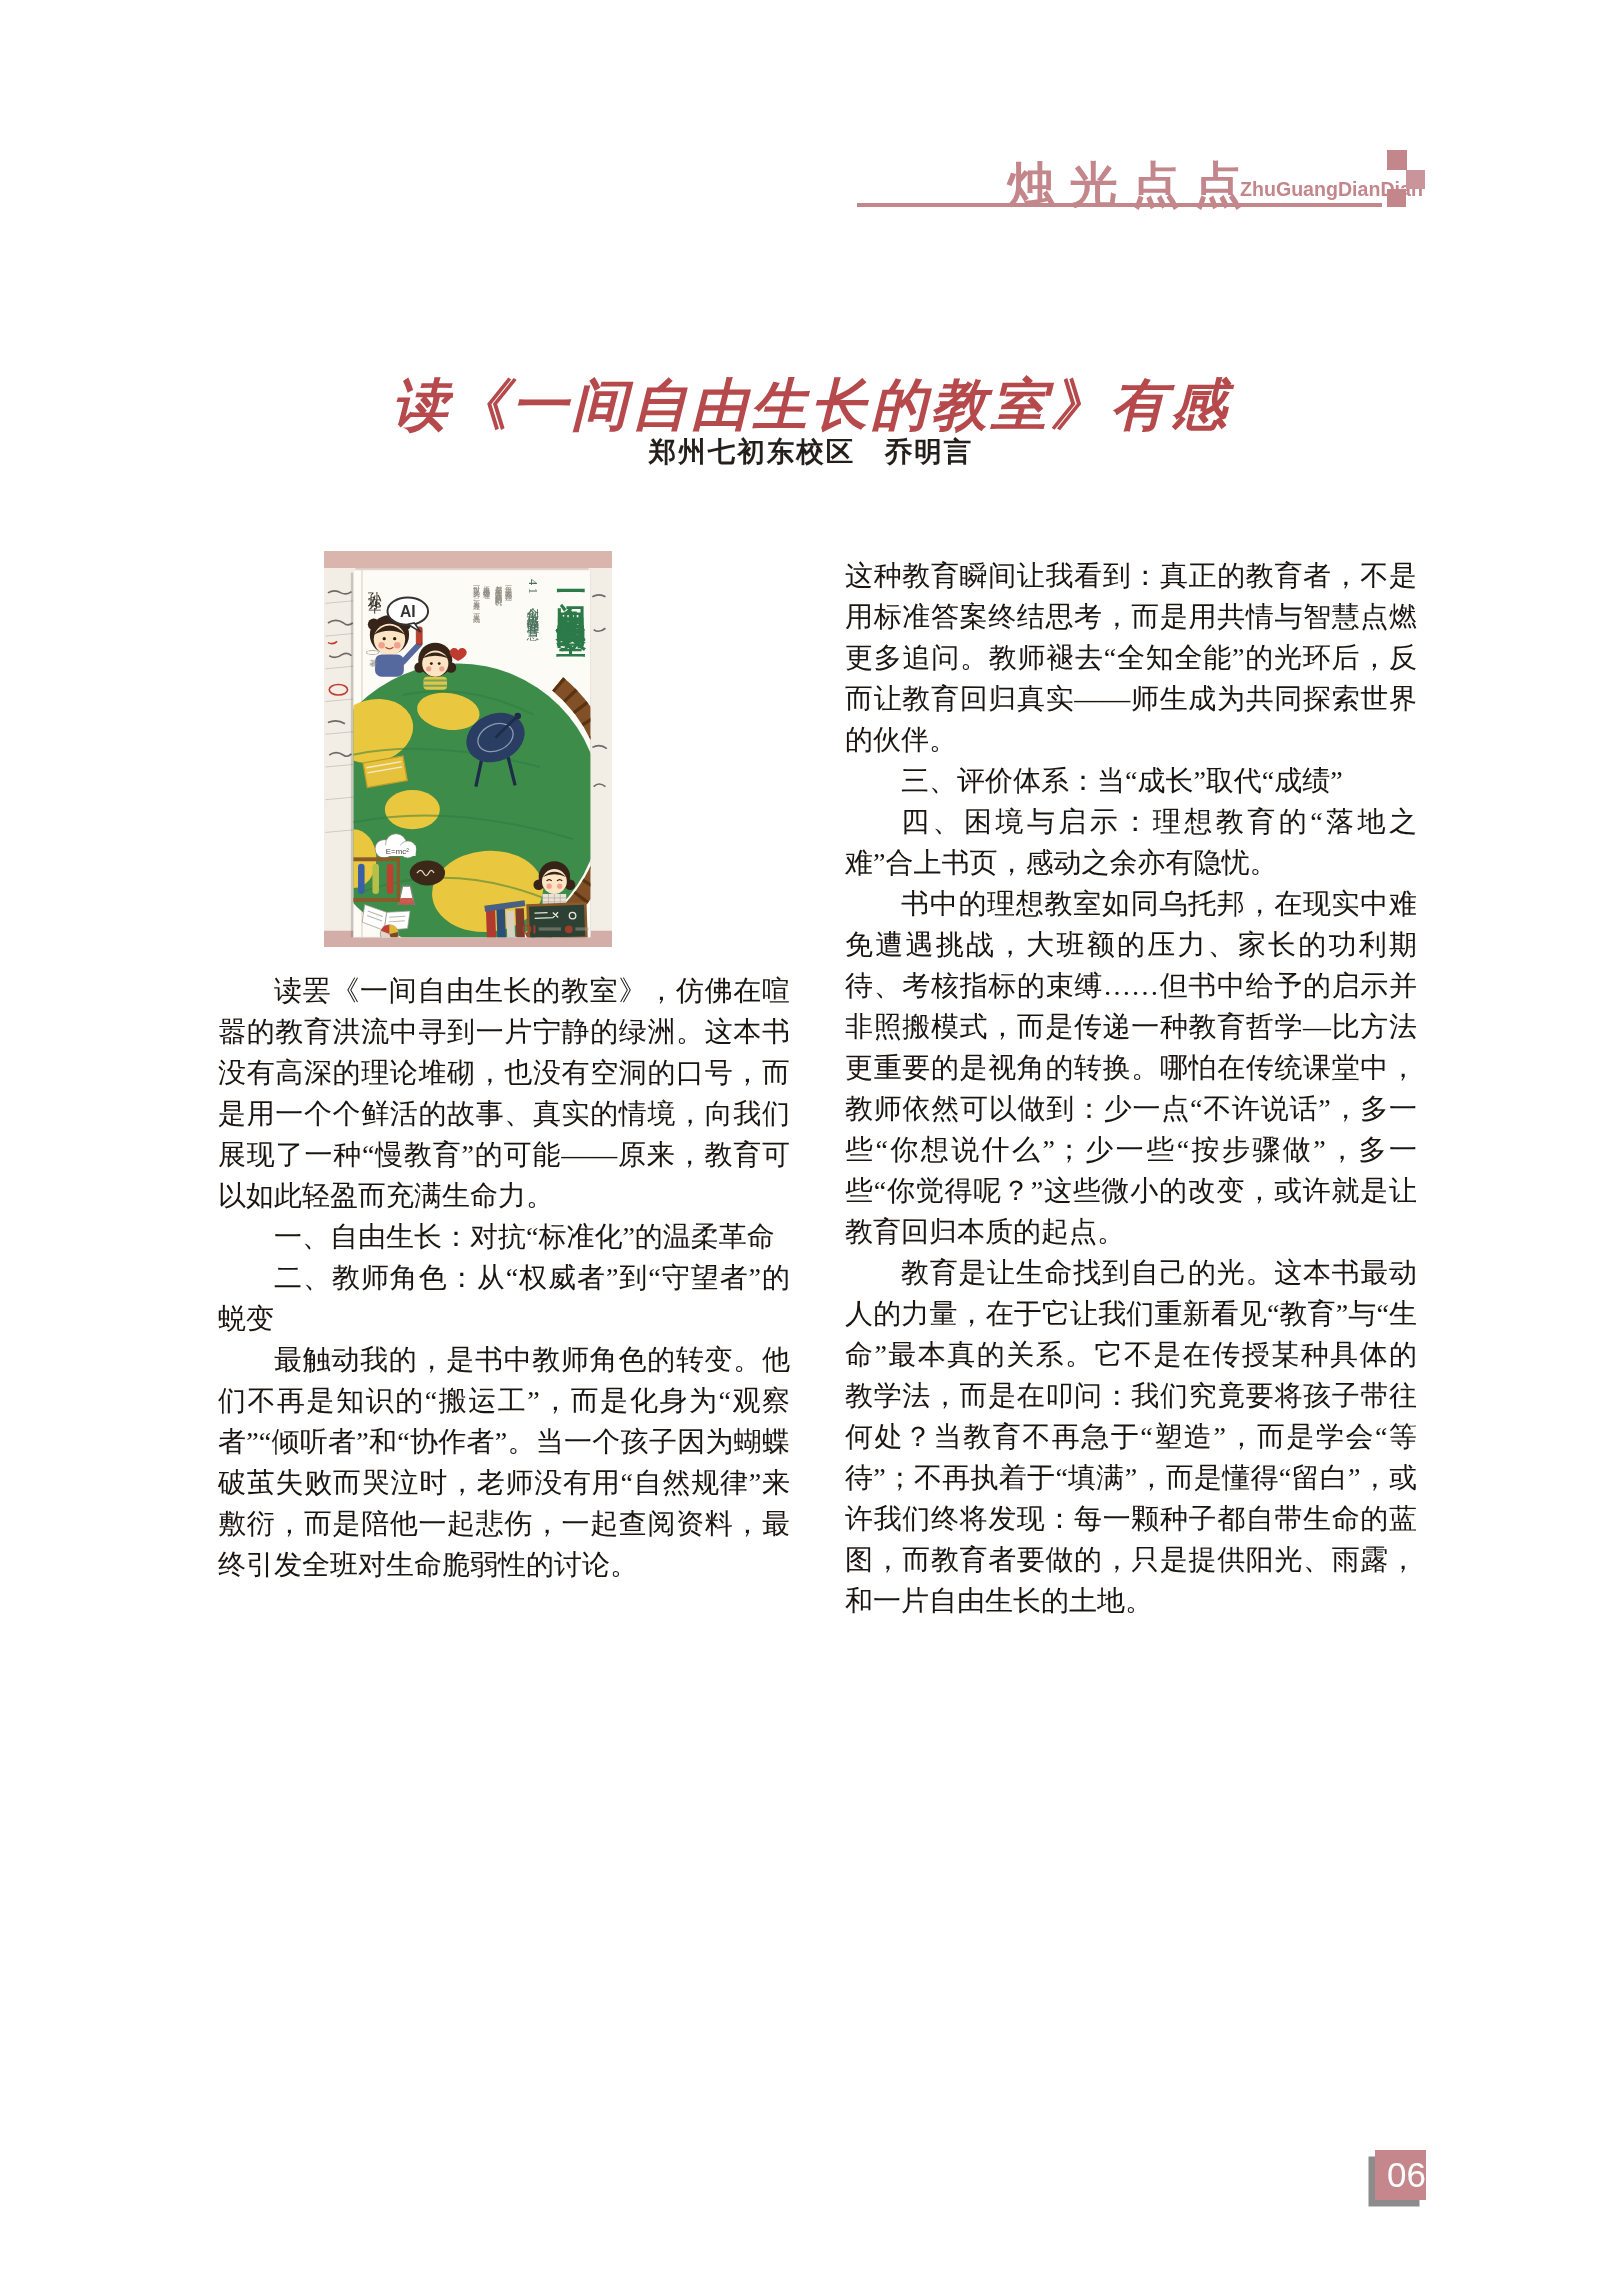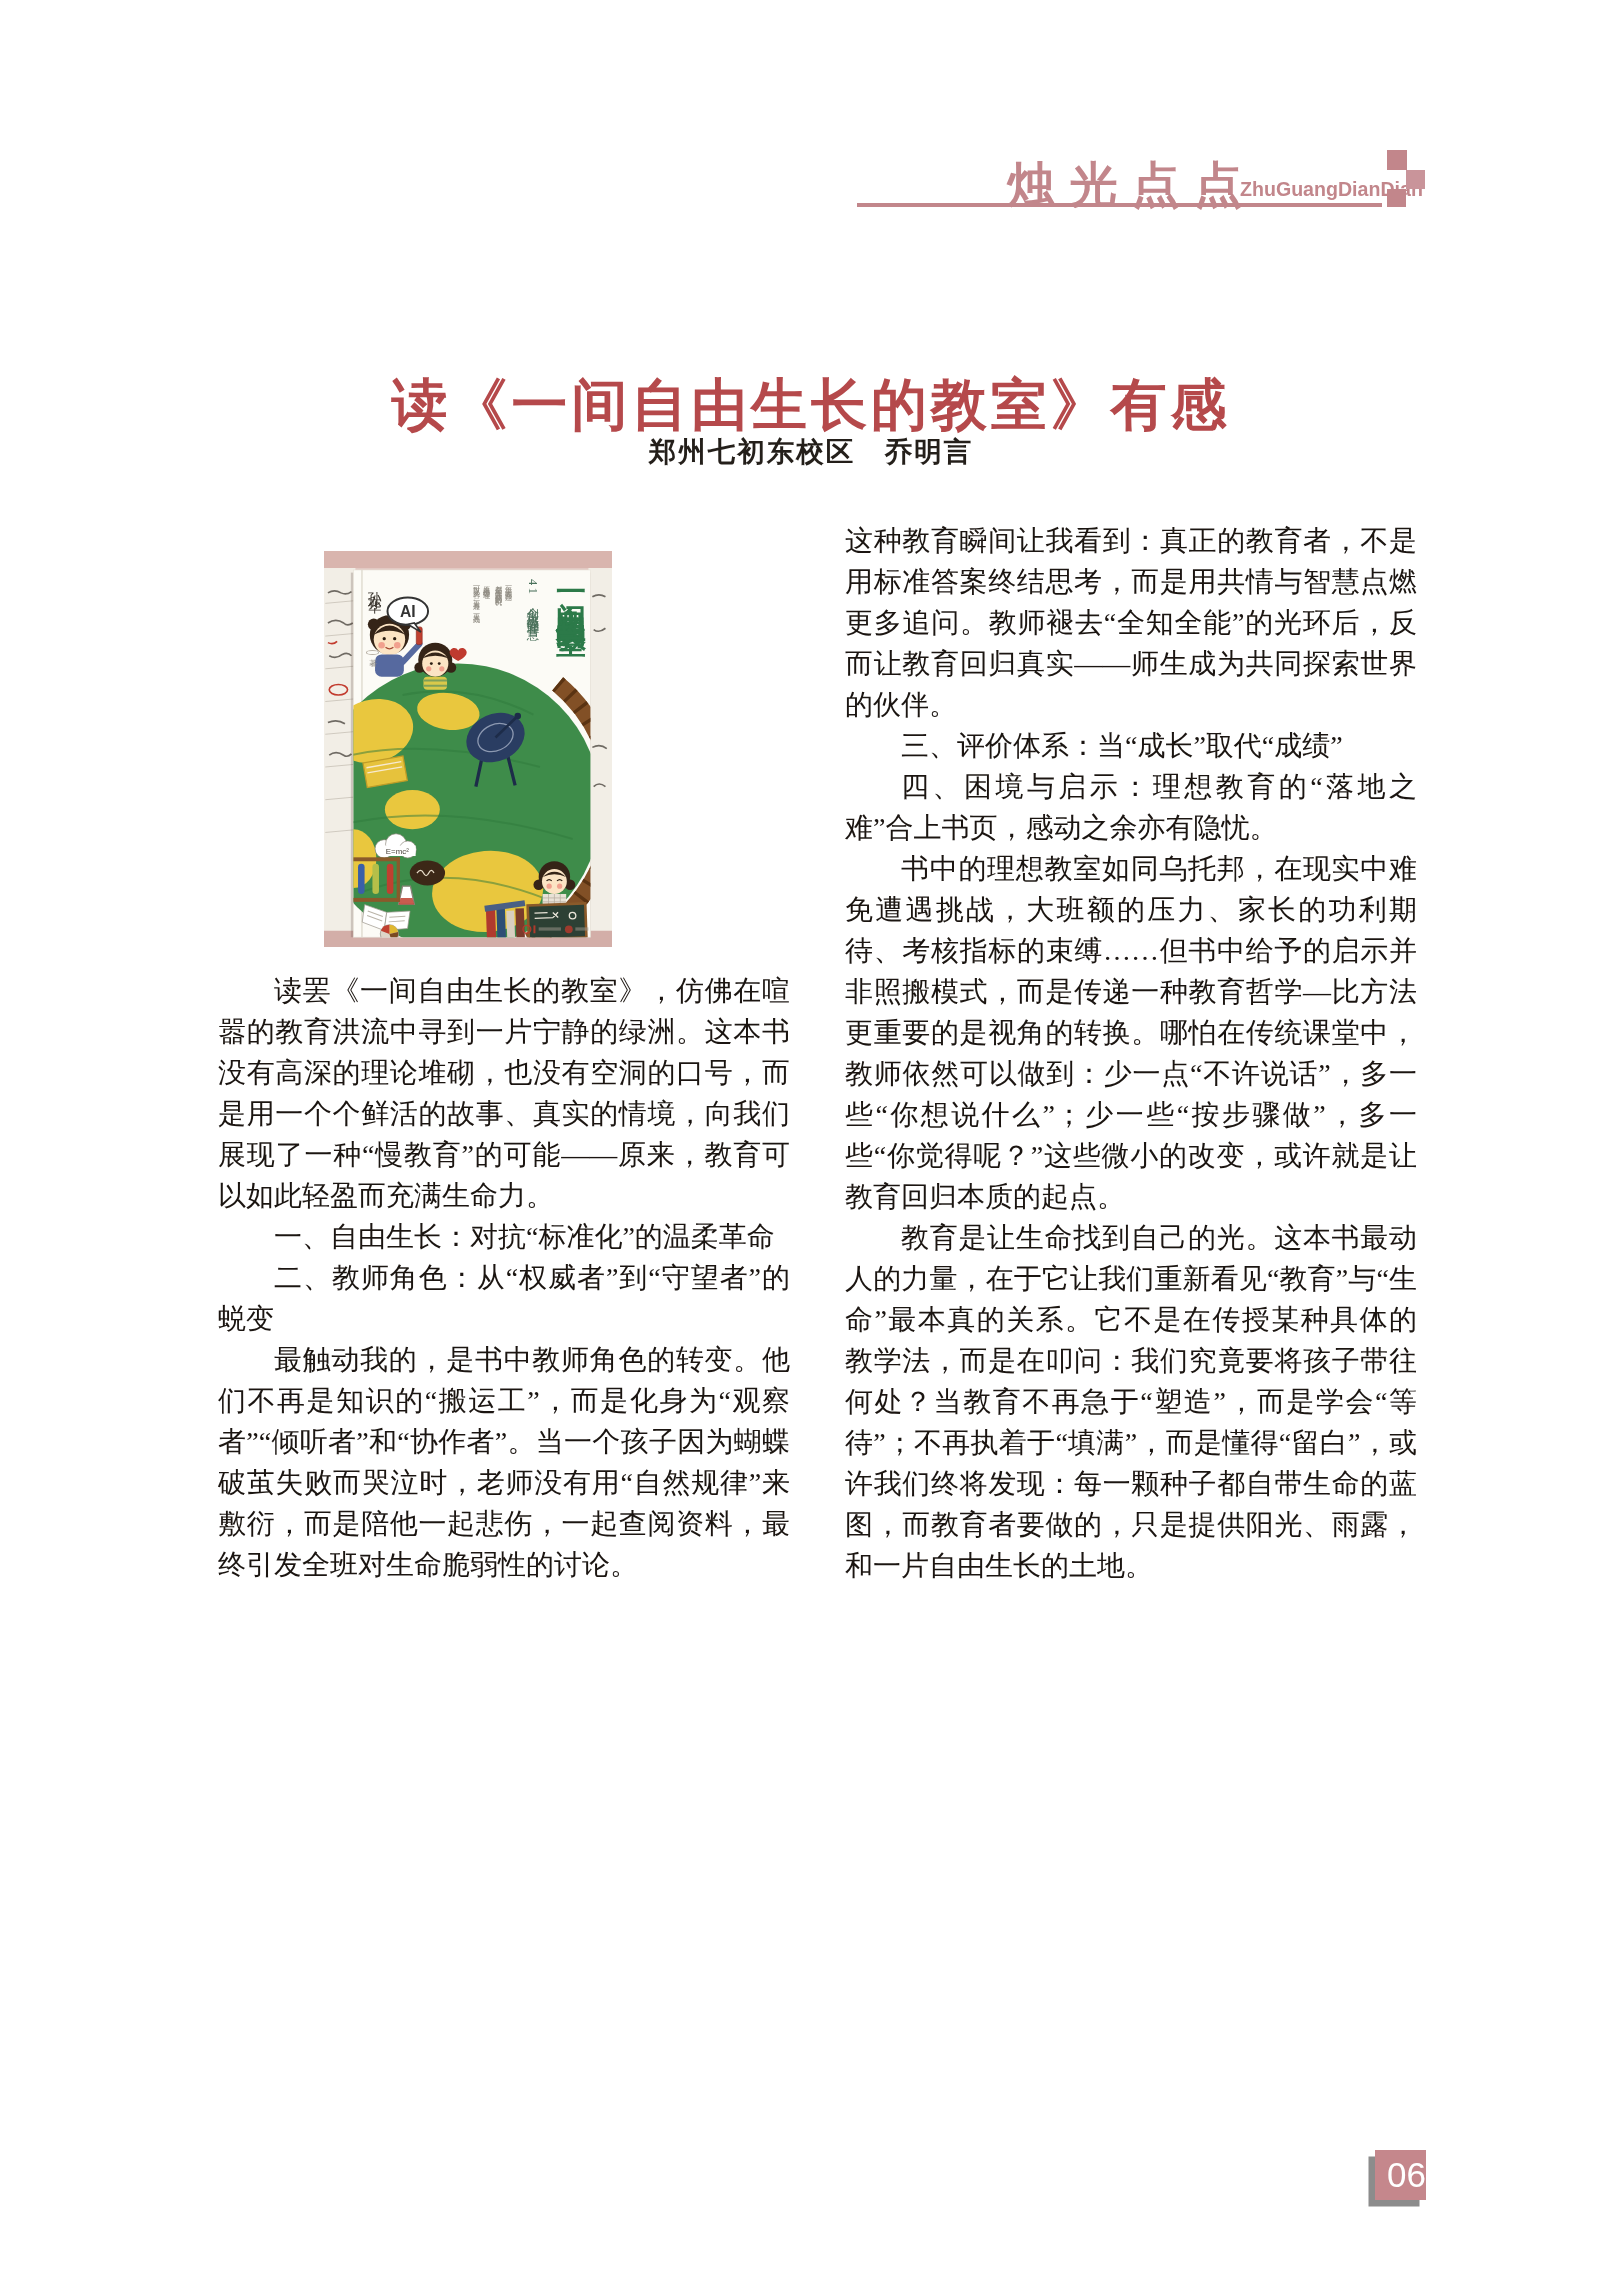--- a/index.html
+++ b/index.html
@@ -12,28 +12,28 @@
   .brand-en{position:absolute;left:1240px;top:178px;font-size:19.6px;font-weight:bold;
             color:#c2868b;font-family:"Liberation Sans","DejaVu Sans",sans-serif;}
   .brand-line{position:absolute;left:857px;top:203px;width:525px;height:3.9px;background:#c2868b;}
   .sq{position:absolute;background:#c2868b;}
   .sq1{left:1387px;top:150px;width:19.6px;height:19.6px;}
   .sq2{left:1406px;top:170px;width:19px;height:19px;background:#c9949a;}
   .sq3{left:1387px;top:189px;width:19px;height:18.3px;}
 
   
   .title{position:absolute;left:108px;top:330px;width:1406px;text-align:center;
-         font-size:56px;font-weight:bold;letter-spacing:3.9px;color:#b5494b;}
+         font-size:56px;font-weight:bold;letter-spacing:3.9px;color:#b5494b;font-style:italic;}
   .byline{position:absolute;left:108px;top:434px;width:1406px;text-align:center;
           font-size:27.5px;font-weight:600;letter-spacing:2px;color:#241f1a;}
 
   
   .col{position:absolute;width:572px;font-size:28px;line-height:41px;text-align:justify;color:#1b1511;}
   .col-left{left:218px;top:970px;}
-  .col-right{left:845px;top:520px;}
+  .col-right{left:845px;top:555px;}
   .para{margin:0;text-indent:2em;}
   .para.no-indent{text-indent:0;}
 
   
   .photo{position:absolute;left:324px;top:551px;width:288px;height:396px;margin:0;}
   .photo svg{position:absolute;left:0;top:0;}
   .vtext{position:absolute;writing-mode:vertical-rl;white-space:pre-line;}
   .book-title{left:226px;top:23.6px;height:353px;font-size:30px;font-weight:bold;
               letter-spacing:3.3px;color:#2c7a49;}
   .book-subtitle{left:200px;top:27.5px;height:216px;font-size:12.4px;letter-spacing:2.6px;color:#49705a;}

